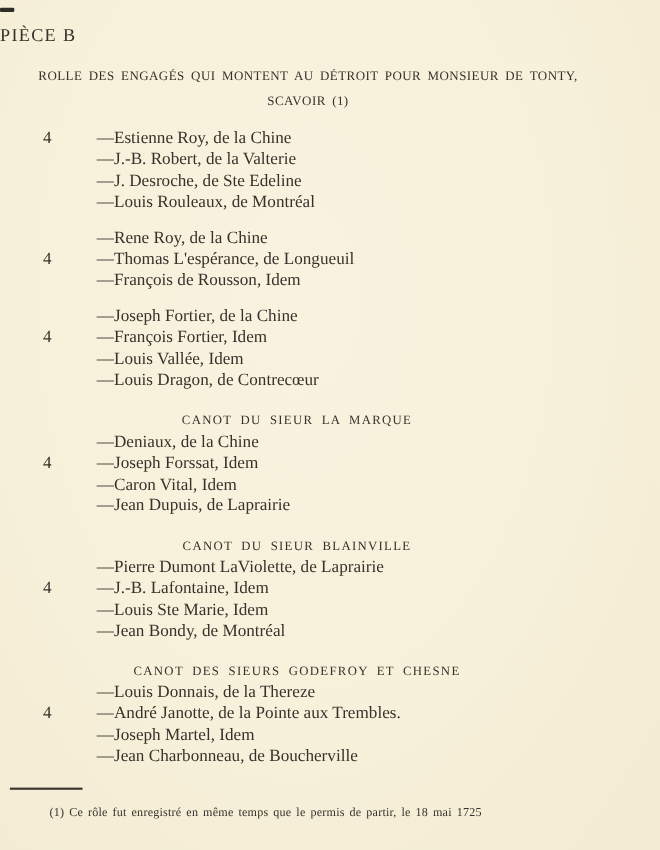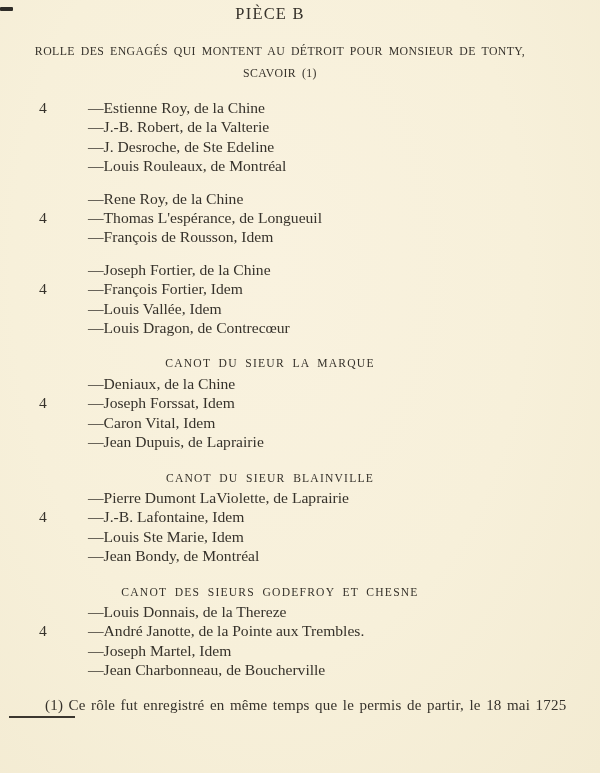--- a/index.html
+++ b/index.html
@@ -10,22 +10,22 @@
   }
   .page {
     position: relative; width: 600px; height: 773px;
     background: radial-gradient(ellipse at 45% 35%, #f9f2df 0%, #f7f0da 55%, #f3ebd2 100%);
   }
   .corner-mark {
     position: absolute; left: 0; top: 7px; width: 13px; height: 4px;
     background: #2f2d28; border-radius: 1px;
   }
   .title {
-    margin: 0; padding-top: 4px; width: 540px;
-    text-align: center; font-weight: normal;
+    margin: 0; padding-top: 22px; width: 540px;
+    text-align: left; font-weight: normal;
     font-size: 16.5px; letter-spacing: 1.2px; line-height: 20px;
     white-space: nowrap;
   }
   .subtitle {
     margin-top: 17px; width: 540px; text-align: center;
     font-size: 11.8px; letter-spacing: 0.4px; word-spacing: 2.5px;
     line-height: 21.5px;
   }
   .subtitle div { white-space: nowrap; padding-left: 20px; }
   .roll { margin-top: 14px; }
@@ -40,22 +40,22 @@
   .row {
     position: relative; padding-left: 88px;
     font-size: 15.6px; line-height: 19.4px; white-space: nowrap;
   }
   .num { position: absolute; left: 39px; top: 0; }
   .footnote-rule {
     position: absolute; left: 9px; top: 716px;
     width: 66px; height: 2px; background: #3b372f;
   }
   .footnote {
-    position: absolute; left: 45px; top: 697px;
-    font-size: 15px; letter-spacing: 0.2px; word-spacing: 1.5px;
+    position: absolute; left: 45px; top: 733px;
+    font-size: 11px; letter-spacing: 0.2px; word-spacing: 1.5px;
     white-space: nowrap;
   }
 </style>
 </head>
 <body>
 
 <div class="page">
   <div class="corner-mark"></div>
 
   <h1 class="title">PIÈCE B</h1>

